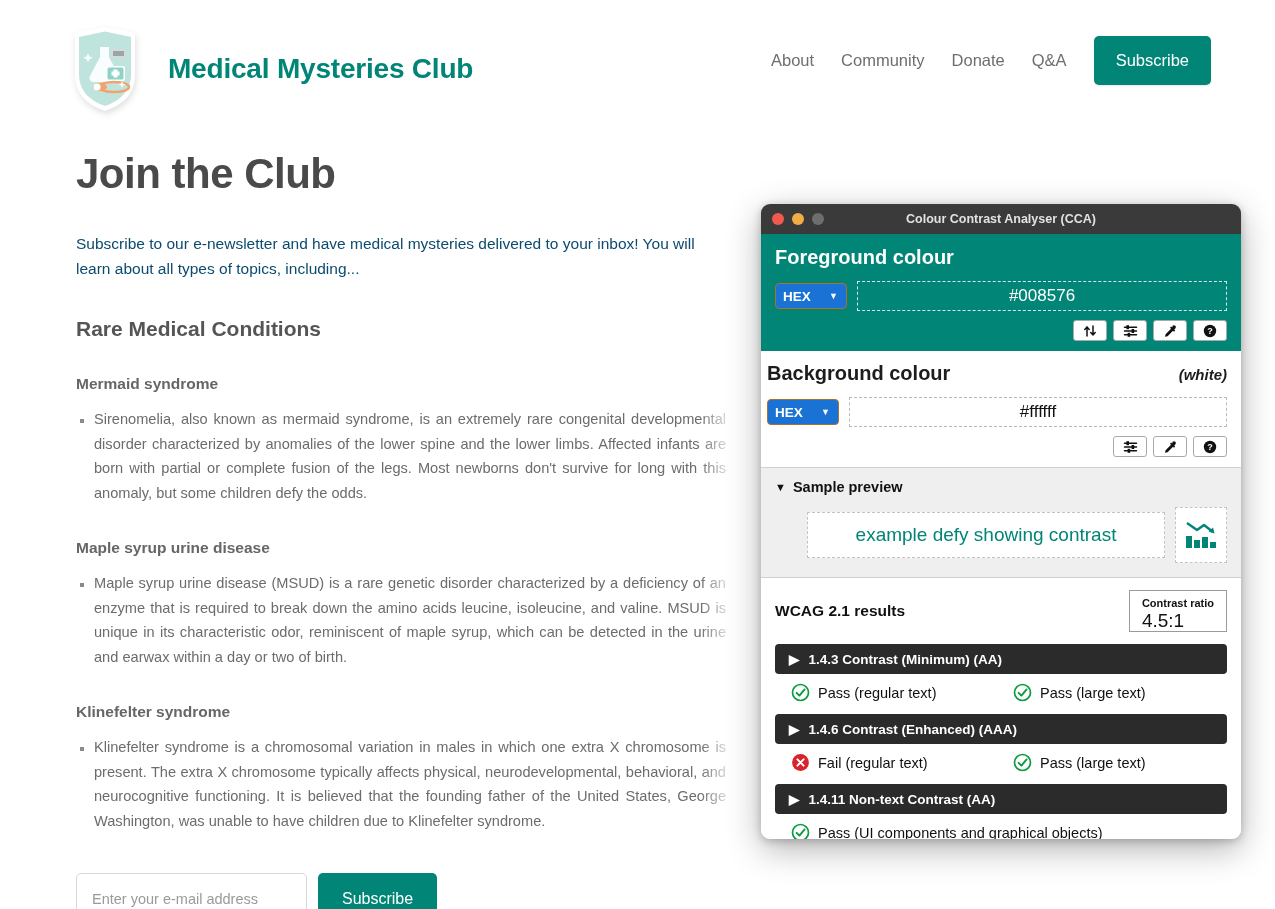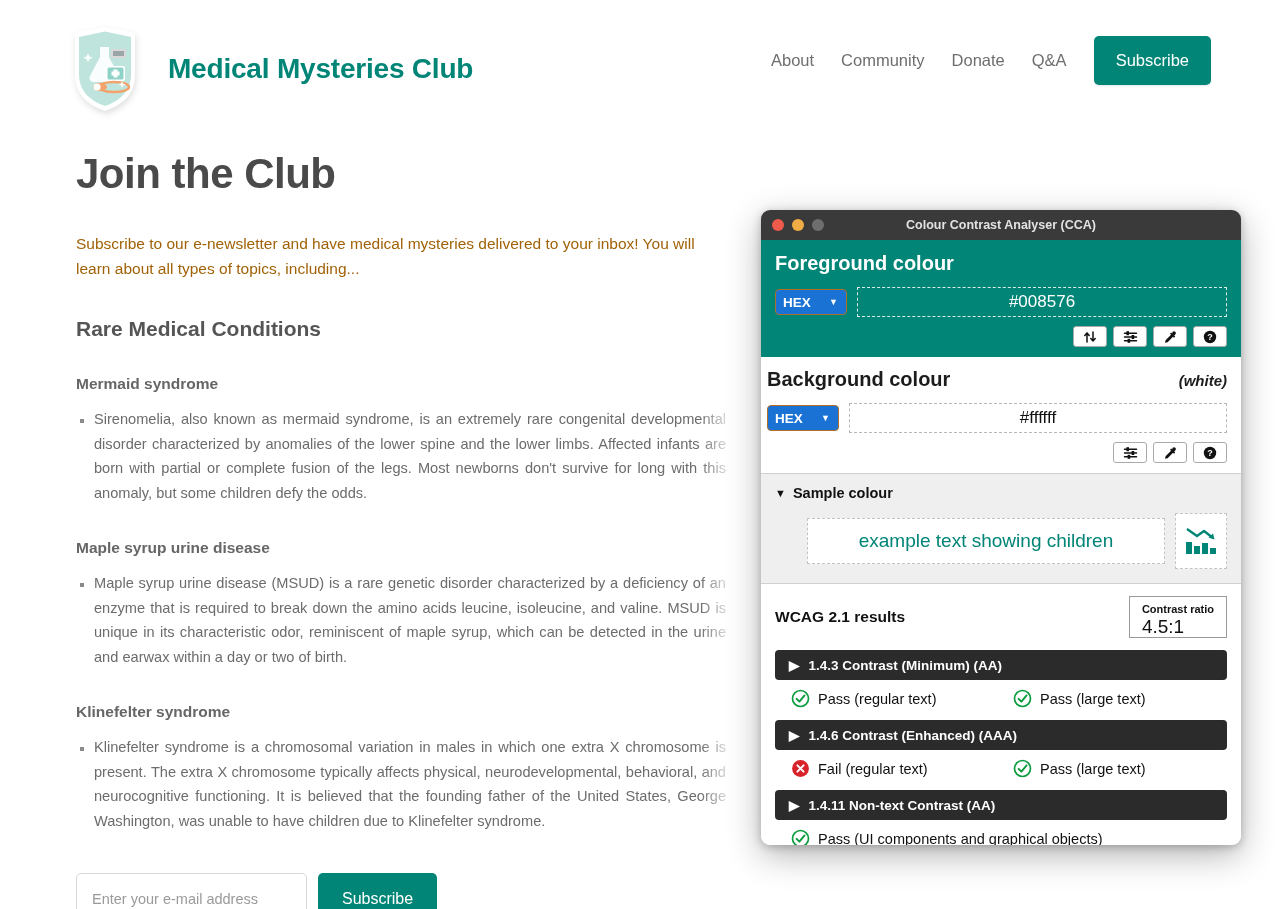--- a/index.html
+++ b/index.html
@@ -28,21 +28,21 @@
   .nav-link { color: #6e6e6e; font-size: 16.5px; white-space: nowrap; }
   .nav-cta {
     background: #008576; color: #fff; font-size: 16.5px;
     padding: 15px 22px; border-radius: 5px; border: none; white-space: nowrap;
     box-shadow: 0 1px 2px rgba(0,0,0,.10);
   }
 
   
   .main { position: absolute; left: 76px; top: 150px; width: 650px; }
   .page-title { font-size: 42px; font-weight: bold; color: #4a4a4a; letter-spacing: -0.5px; }
-  .lede { margin-top: 33px; font-size: 15.5px; line-height: 1.62; color: #a16207; }
+  .lede { margin-top: 33px; font-size: 15.5px; line-height: 1.62; color: #0c4a6e; }
   .sec-title { margin-top: 36px; font-size: 21px; font-weight: bold; color: #555; }
   .cond-title { margin-top: 34px; font-size: 15.5px; font-weight: bold; color: #666; }
   .cond-list { margin-top: 14px; padding-left: 18px; }
   .cond-list li { font-size: 14.6px; line-height: 1.68; color: #6c6c6c; text-align: justify; list-style: square; }
   .cond-list li::marker { color: #8a8a8a; font-size: 12px; }
 
   
   .form-row { margin-top: 40px; display: flex; align-items: stretch; gap: 11px; }
   .email-input {
     width: 231px; height: 52px; border: 1px solid #d8d8d8; border-radius: 5px;
@@ -57,21 +57,21 @@
 
   
   .page-fade {
     position: absolute; left: 700px; top: 122px; width: 62px; height: 787px;
     background: linear-gradient(to right, rgba(255,255,255,0) 0%, #fff 58%, #fff 100%);
     pointer-events: none;
   }
 
   
   #cca {
-    position: absolute; left: 761px; top: 210px; width: 480px; height: 635px;
+    position: absolute; left: 761px; top: 204px; width: 480px; height: 635px;
     border-radius: 9px; overflow: hidden; background: #f0f0f0;
     box-shadow: 0 10px 34px rgba(0,0,0,.30), 0 2px 8px rgba(0,0,0,.22);
     font-family: "Liberation Sans", sans-serif;
   }
   .titlebar {
     height: 30px; background: #3a3a3a; display: flex; align-items: center;
     position: relative;
   }
   .tl-dots { display: flex; gap: 8px; margin-left: 11px; }
   .dot { width: 12px; height: 12px; border-radius: 50%; }
@@ -310,24 +310,24 @@
           <circle cx="7" cy="7" r="6.2" fill="#111"></circle>
           <text x="7" y="10.3" font-size="9" font-weight="bold" fill="#fff" text-anchor="middle" font-family="Liberation Sans, sans-serif">?</text>
         </svg>
       </button>
     </div>
   </section>
 
   <section class="sample-panel">
     <div class="disc-head">
       <span class="tri">▼</span>
-      <span>Sample colour</span>
+      <span>Sample preview</span>
     </div>
     <div class="sample-row">
-      <div class="sample-box">example text showing children</div>
+      <div class="sample-box">example defy showing contrast</div>
       <div class="sample-icon">
         <svg width="34" height="32" viewBox="0 0 34 32">
           <rect x="2" y="17" width="6" height="12" fill="#008576"></rect>
           <rect x="10" y="21" width="6" height="8" fill="#008576"></rect>
           <rect x="18" y="18" width="6" height="11" fill="#008576"></rect>
           <rect x="26" y="23" width="6" height="6" fill="#008576"></rect>
           <path d="M3 4 L13 11 L20 6 L29 13" stroke="#008576" stroke-width="2.4" fill="none" stroke-linejoin="round"></path>
           <path d="M30.5 14.5 L24.5 12.5 L29 8.5 Z" fill="#008576"></path>
         </svg>
       </div>

